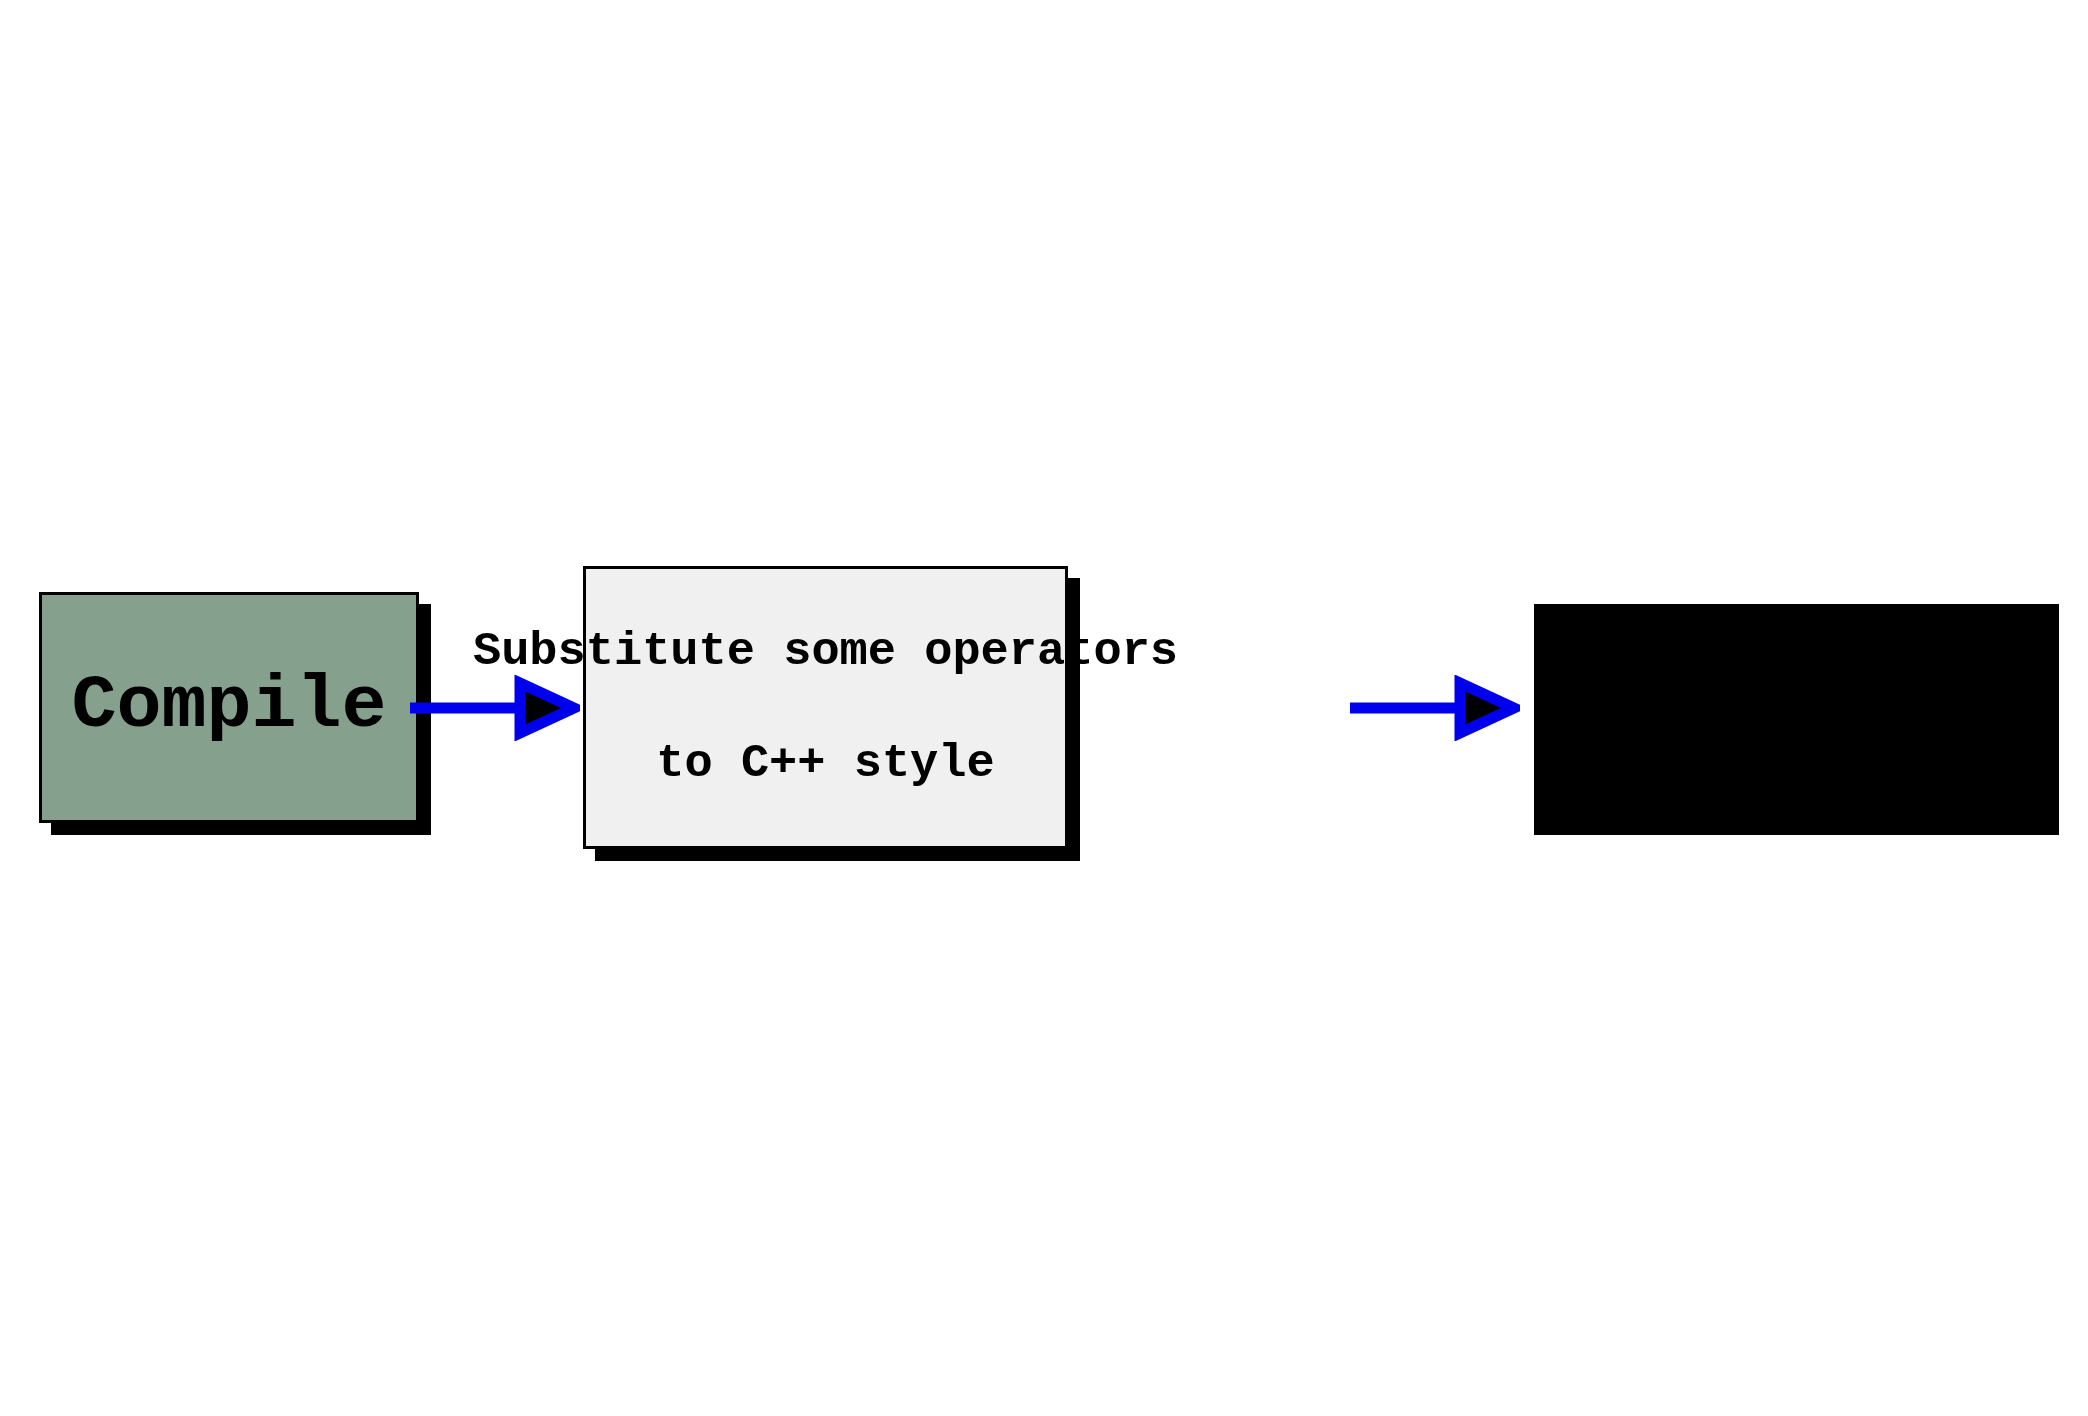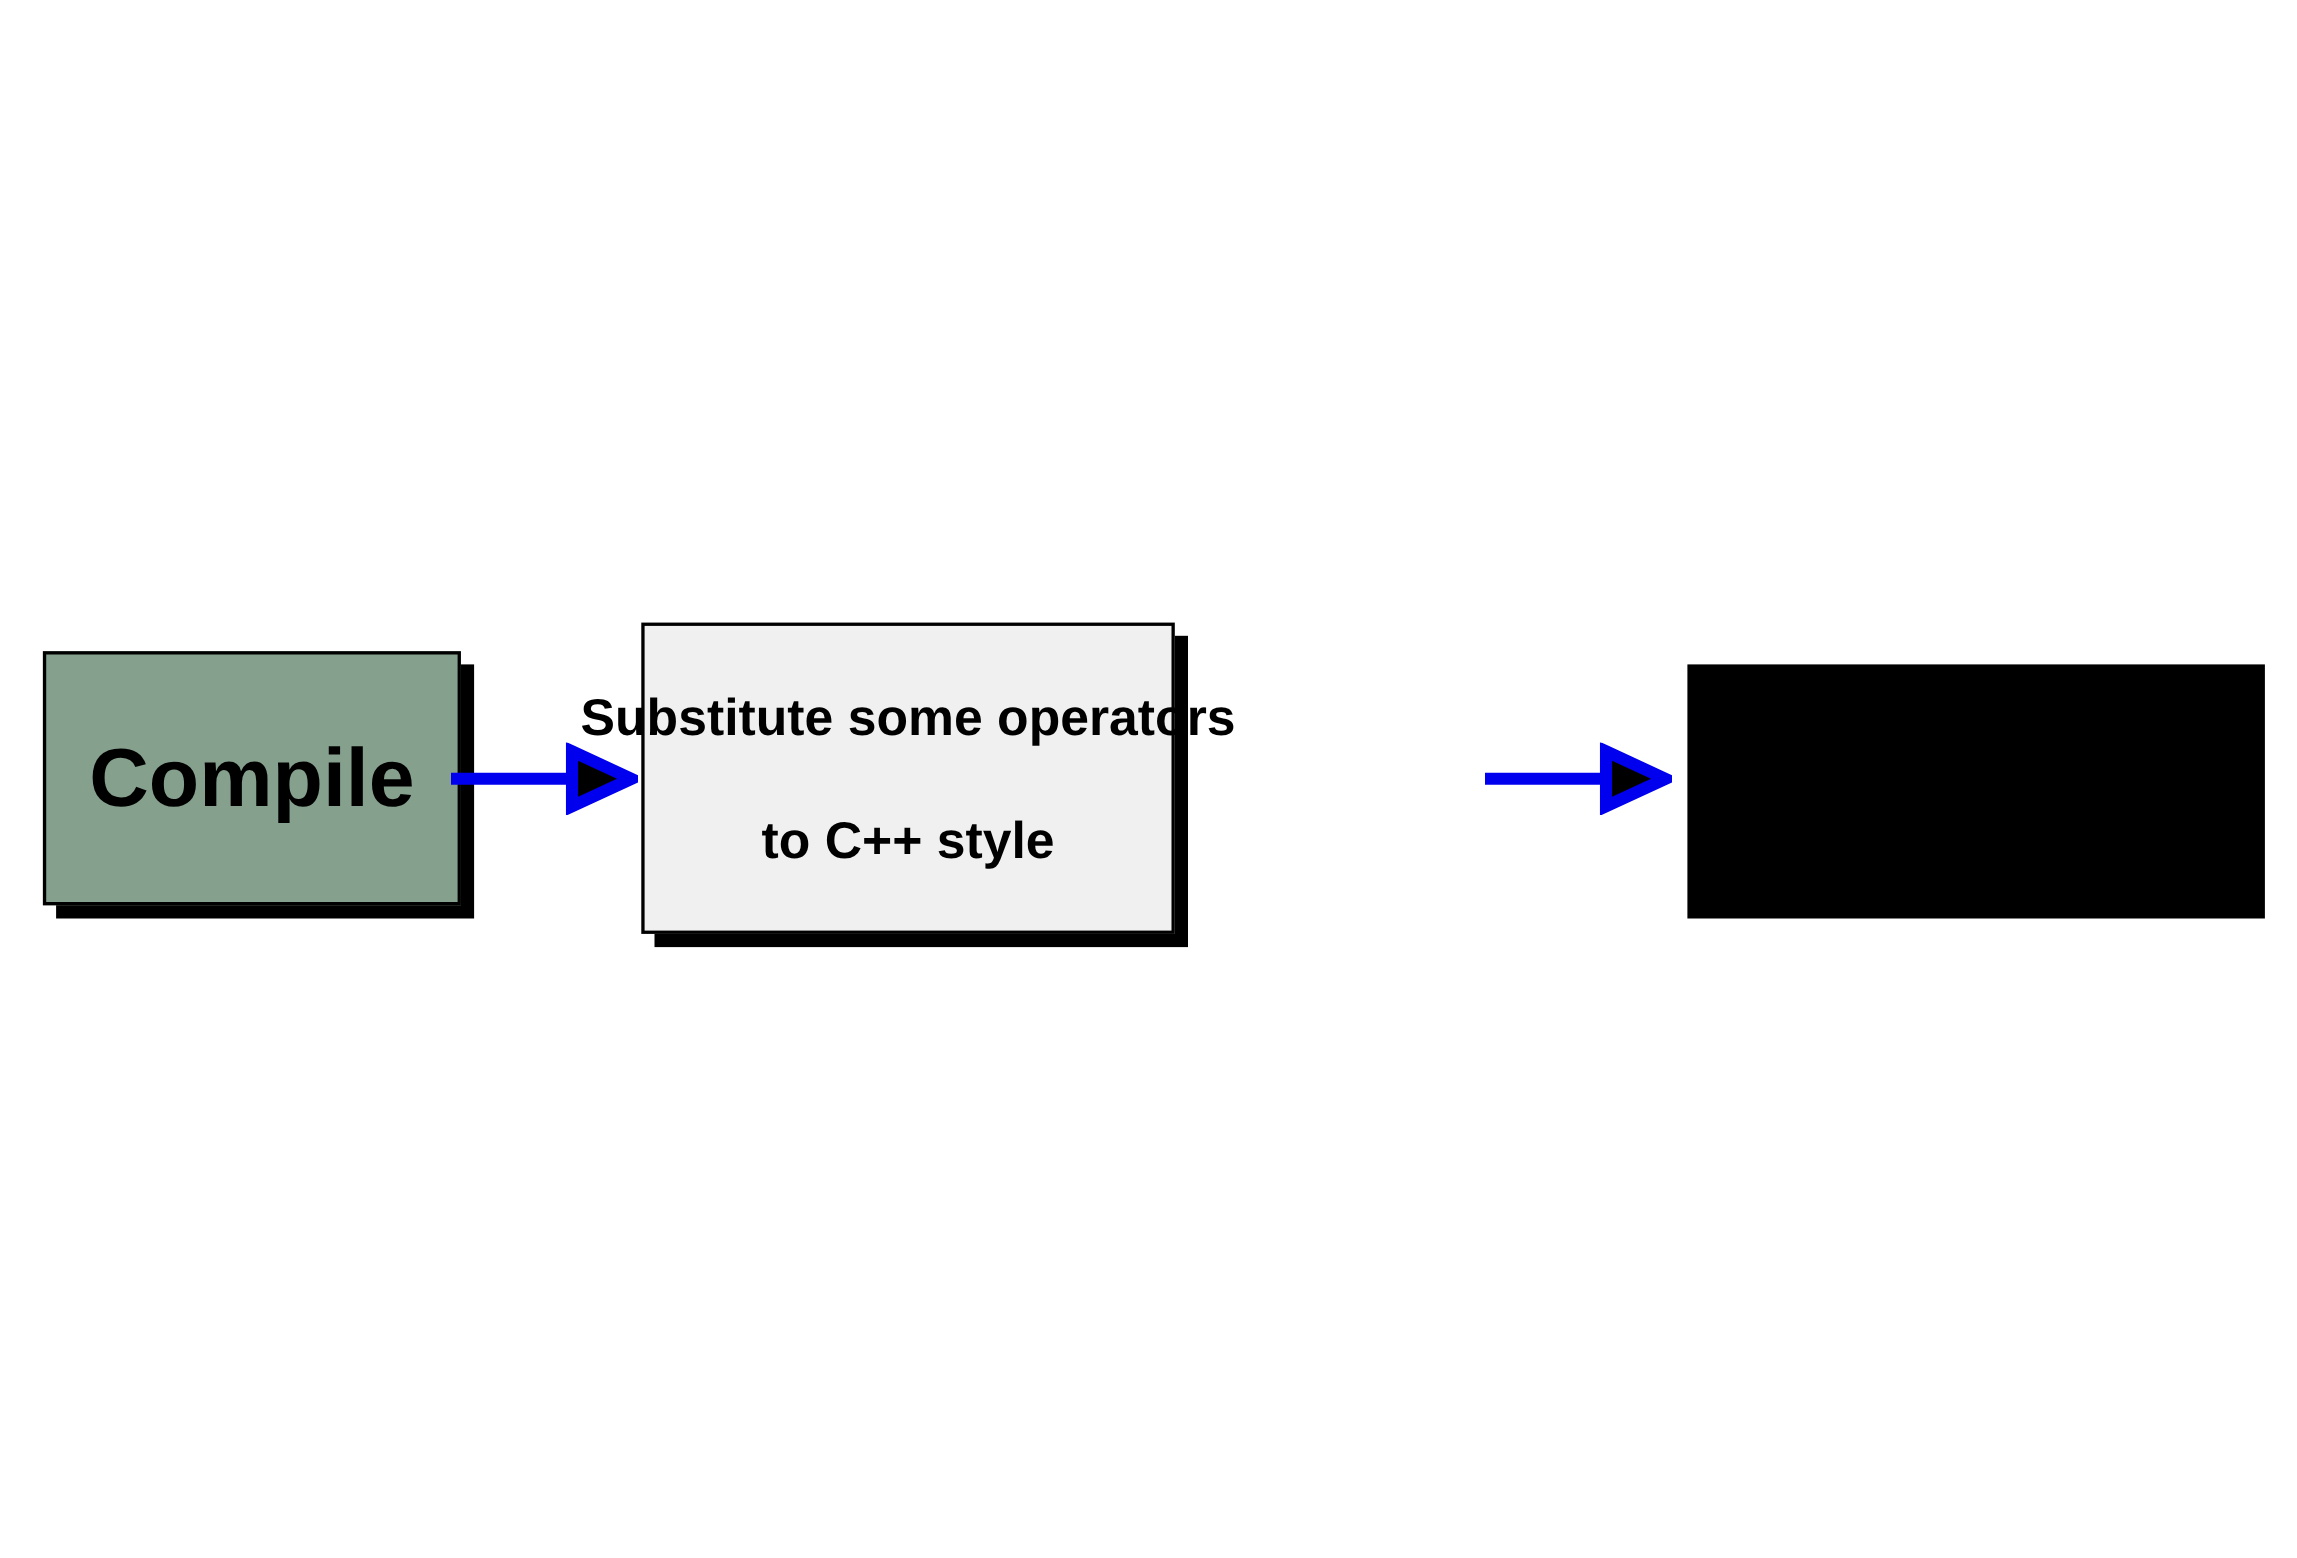--- a/index.html
+++ b/index.html
@@ -9,20 +9,21 @@
   }
   body {
     font-family: "Liberation Sans", sans-serif;
   }
   #canvas {
     position: relative;
     width: 2088px;
     height: 1116px;
     background: #ffffff;
     overflow: hidden;
+    font-family: Liberation Mono, monospace;
   }
 
   
   .node {
     position: absolute;
     box-sizing: border-box;
     border: 3px solid #000000;
     display: flex;
     flex-direction: column;
     align-items: center;

